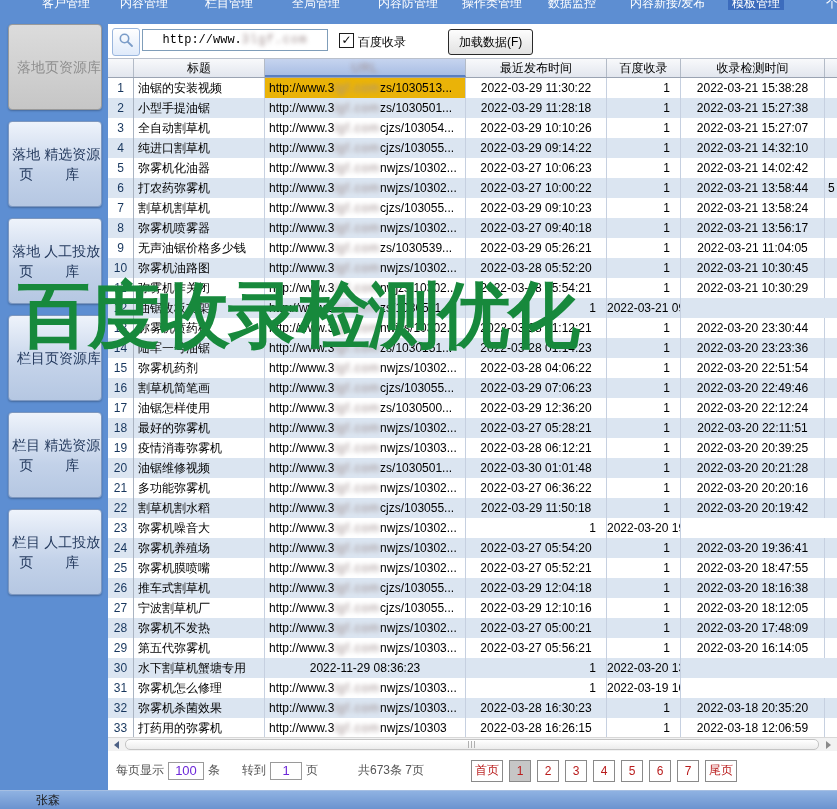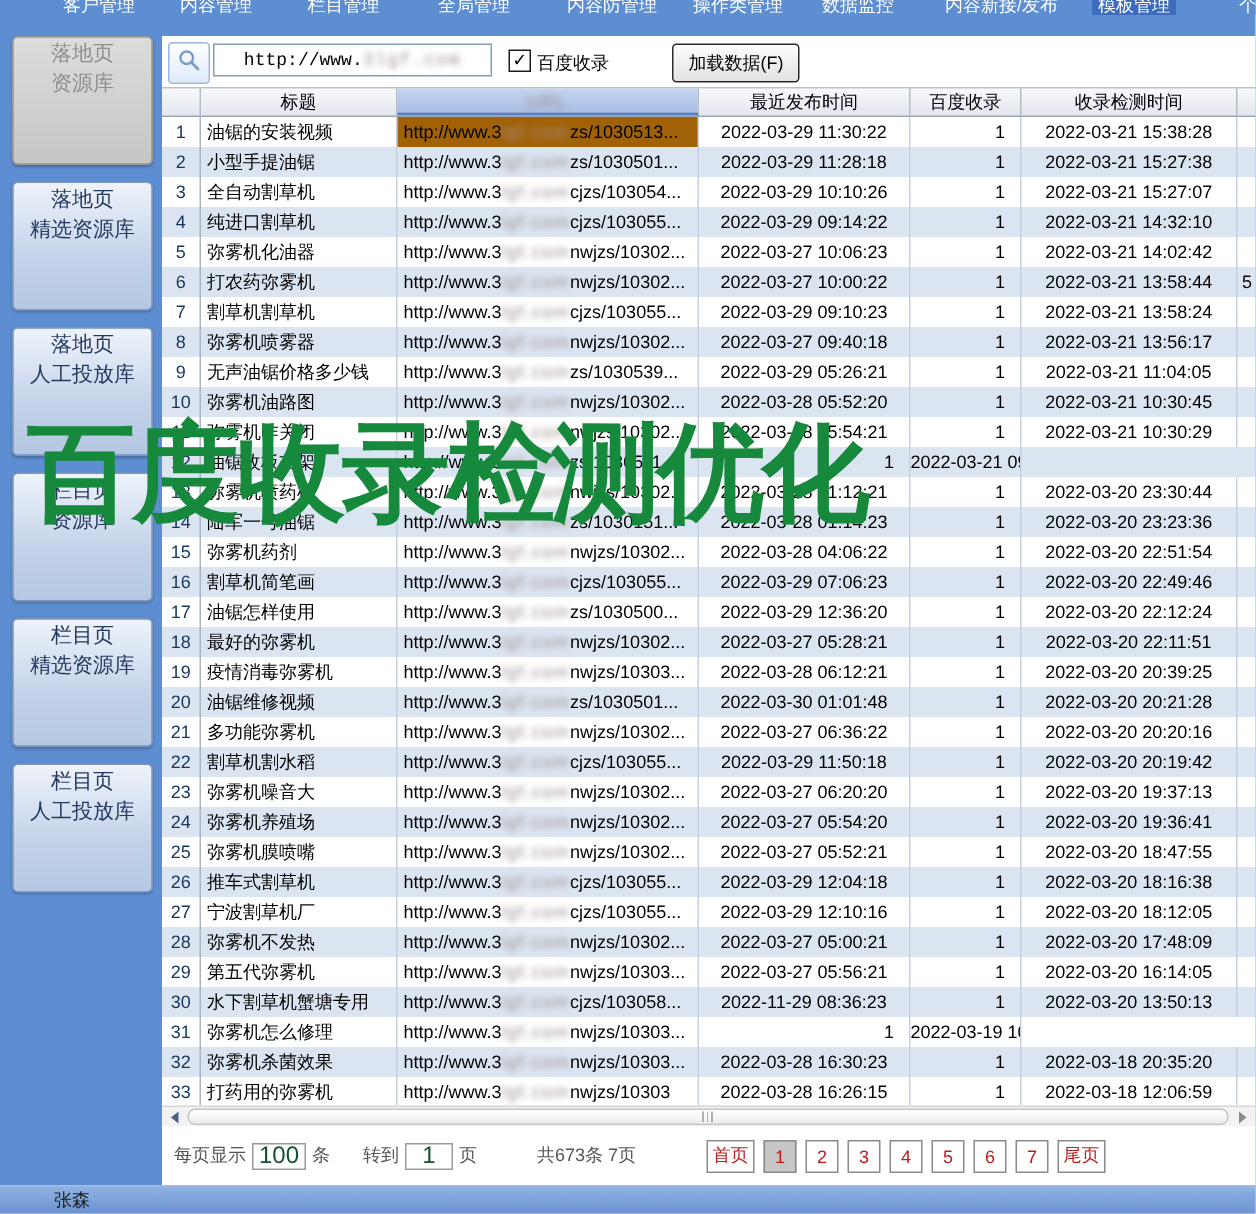--- a/index.html
+++ b/index.html
@@ -11,21 +11,21 @@
   }
   
   .menubar{position:absolute;left:0;top:0;width:837px;height:10px;overflow:hidden;background:#5d8ed2;z-index:6;margin-left:16px;}
   .mitem{position:absolute;top:-8px;height:22px;line-height:22px;color:#fff;font-size:12px;white-space:nowrap;padding:0 4px;}
   .mitem.active{background:#3c6cbd;border-radius:2px;}
   
   .sidebar{position:absolute;left:0;top:10px;width:108px;height:780px;}
   .sbtn{
     position:absolute;left:8px;width:92px;height:84px;border:1px solid #7d97bf;border-radius:4px;
     background:linear-gradient(#eef3fb,#c3d2e9 60%,#b5c7e2);
-    display:flex;flex-direction:column;align-items:center;justify-content:flex-start;
+    display:flex;align-items:center;justify-content:flex-end;
     font-size:14px;color:#243a5e;line-height:20px;text-align:center;cursor:pointer;
     box-shadow:0 1px 2px rgba(0,0,0,.25);
   }
   .sbtn.disabled{background:linear-gradient(#dcdcdc,#c6c6c6);border-color:#9a9a9a;color:#8e8e8e;}
   
   .panel{position:absolute;left:108px;top:24px;width:729px;height:766px;background:#fff;z-index:1;}
   
   .toolbar{position:absolute;left:0;top:0;width:729px;height:34px;background:#fff;text-align:center;}
   .magbtn{position:absolute;left:4px;top:4px;width:26px;height:26px;border:1px solid #9ab6dd;border-radius:3px;
     background:linear-gradient(#ffffff,#dfeafa);display:flex;align-items:center;justify-content:center;cursor:pointer;}
@@ -45,41 +45,41 @@
     background:linear-gradient(#f8f9fb,#e2e6ee);border-top:1px solid #b9c0cc;border-bottom:1px solid #9aa3b2;box-sizing:border-box;}
   .th{font-size:12px;color:#000;text-align:center;line-height:18px;border-right:1px solid #b3bbc7;overflow:hidden;white-space:nowrap;}
   .th.urlsel{background:linear-gradient(#c6d4ef,#a9bee4);border-bottom:2px solid #5a7fc0;box-sizing:border-box;}
   .tbody{position:absolute;left:0;top:54px;width:729px;height:659px;overflow:hidden;}
   .trow{height:20px;background:#fff;cursor:default;}
   .trow:nth-child(even){background:#dbe5f1;}
   .td{font-size:12px;color:#000;line-height:20px;white-space:nowrap;overflow:hidden;border-right:1px solid #c6d0e0;box-sizing:border-box;}
   .td.num{text-align:center;color:#17365d;border-right:1px solid #aab4c2;}
   .td.title{padding-left:4px;}
   .td.url{padding-left:4px;}
-  .td.url.sel{background:#a16207;}
+  .td.url.sel{background:#eab308;}
   .td.time{text-align:center;}
   .td.idx{text-align:right;padding-right:10px;}
   .td.extra{padding-left:3px;border-right:none;}
   
   .watermark{position:absolute;left:18px;top:268px;z-index:5;font-size:72px;font-weight:900;white-space:nowrap;
     letter-spacing:-2px;pointer-events:none;font-family:"Liberation Sans","DejaVu Sans",sans-serif;}
   
   .hscroll{position:absolute;left:0;top:713px;width:729px;height:14px;background:#f2f2f2;border-top:1px solid #d8d8d8;box-sizing:border-box;}
   .harrow{position:absolute;top:0;width:15px;height:13px;display:flex;align-items:center;justify-content:center;cursor:pointer;}
   .harrow.left{left:1px;}
   .harrow.right{right:1px;}
   .tri-l{width:0;height:0;border-top:4px solid transparent;border-bottom:4px solid transparent;border-right:5px solid #4d6185;}
   .tri-r{width:0;height:0;border-top:4px solid transparent;border-bottom:4px solid transparent;border-left:5px solid #8a8a8a;}
   .hthumb{position:absolute;left:17px;top:1px;width:694px;height:11px;background:linear-gradient(#ffffff,#ececec);
     border:1px solid #c4c4c4;border-radius:5px;box-sizing:border-box;cursor:grab;display:flex;align-items:center;justify-content:center;}
   .grip{width:8px;height:7px;background:repeating-linear-gradient(90deg,#b0b0b0 0 1px,transparent 1px 3px);}
   
   .pagebar{position:absolute;left:0;top:727px;width:729px;height:39px;background:#fff;display:flex;align-items:center;font-size:12px;color:#555;}
   .pagebar .lab{margin-left:8px;}
-  .pginput{width:36px;height:18px;border:1px solid #9a9a9a;font-size:16px;color:#14532d;text-align:center;margin:0 4px;box-sizing:border-box;background:#fff;}
+  .pginput{width:36px;height:18px;border:1px solid #9a9a9a;font-size:13px;color:#6d28d9;text-align:center;margin:0 4px;box-sizing:border-box;background:#fff;}
   .pginput.small{width:32px;}
   .summary{margin-left:40px;}
   .pages{display:flex;gap:6px;margin-left:auto;margin-right:100px;}
   .pbtn{min-width:22px;height:22px;padding:0 3px;border:1px solid #8a8a8a;background:#fff;color:#b91c1c;font-size:12px;
     display:flex;align-items:center;justify-content:center;cursor:pointer;box-sizing:border-box;}
   .pbtn.current{background:#c6c6c6;}
   
   .statusbar{position:absolute;left:0;top:790px;width:837px;height:19px;
     background:linear-gradient(#8fb2e2,#6b93cf);border-top:1px solid rgba(255,255,255,.4);
     font-size:12px;color:#1d1d1d;line-height:19px;padding-left:36px;box-sizing:border-box;z-index:7;}
@@ -349,21 +349,20 @@
         <div class="td url"><span>http://www.3</span><span class="blurtxt">lgf.com</span><span>cjzs/103055...</span></div>
         <div class="td time">2022-03-29 11:50:18</div>
         <div class="td idx">1</div>
         <div class="td time">2022-03-20 20:19:42</div>
         <div class="td extra"></div>
       </div>
       <div class="trow grid-row">
         <div class="td num">23</div>
         <div class="td title">弥雾机噪音大</div>
         <div class="td url"><span>http://www.3</span><span class="blurtxt">lgf.com</span><span>nwjzs/10302...</span></div>
-        <div class="td time">2022-03-27 06:20:20</div>
         <div class="td idx">1</div>
         <div class="td time">2022-03-20 19:37:13</div>
         <div class="td extra"></div>
       </div>
       <div class="trow grid-row">
         <div class="td num">24</div>
         <div class="td title">弥雾机养殖场</div>
         <div class="td url"><span>http://www.3</span><span class="blurtxt">lgf.com</span><span>nwjzs/10302...</span></div>
         <div class="td time">2022-03-27 05:54:20</div>
         <div class="td idx">1</div>
@@ -411,21 +410,20 @@
         <div class="td title">第五代弥雾机</div>
         <div class="td url"><span>http://www.3</span><span class="blurtxt">lgf.com</span><span>nwjzs/10303...</span></div>
         <div class="td time">2022-03-27 05:56:21</div>
         <div class="td idx">1</div>
         <div class="td time">2022-03-20 16:14:05</div>
         <div class="td extra"></div>
       </div>
       <div class="trow grid-row">
         <div class="td num">30</div>
         <div class="td title">水下割草机蟹塘专用</div>
-        <div class="td url"><span>http://www.3</span><span class="blurtxt">lgf.com</span><span>cjzs/103058...</span></div>
         <div class="td time">2022-11-29 08:36:23</div>
         <div class="td idx">1</div>
         <div class="td time">2022-03-20 13:50:13</div>
         <div class="td extra"></div>
       </div>
       <div class="trow grid-row">
         <div class="td num">31</div>
         <div class="td title">弥雾机怎么修理</div>
         <div class="td url"><span>http://www.3</span><span class="blurtxt">lgf.com</span><span>nwjzs/10303...</span></div>
         <div class="td idx">1</div>

